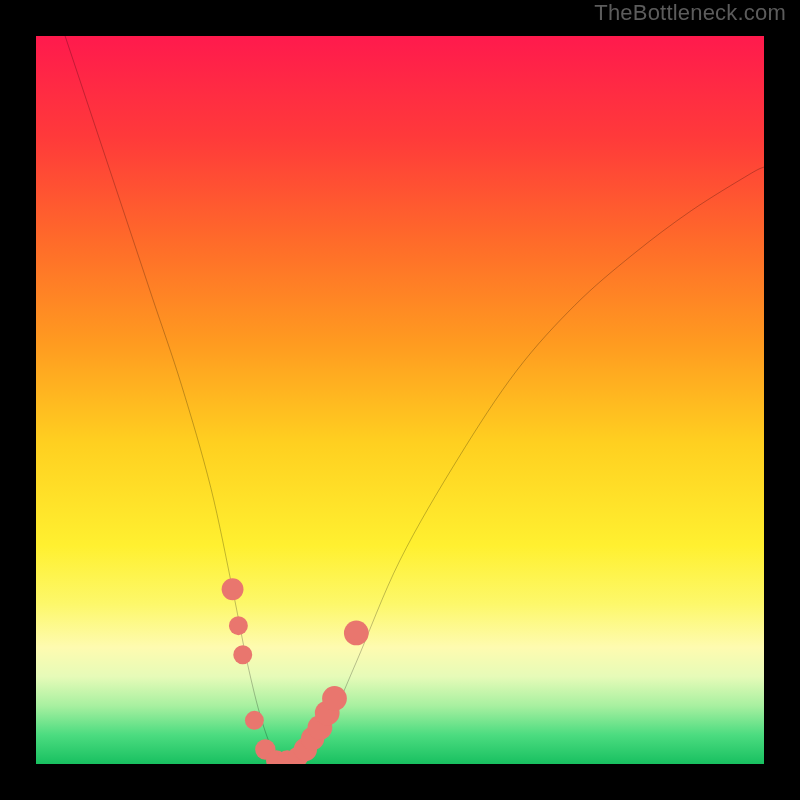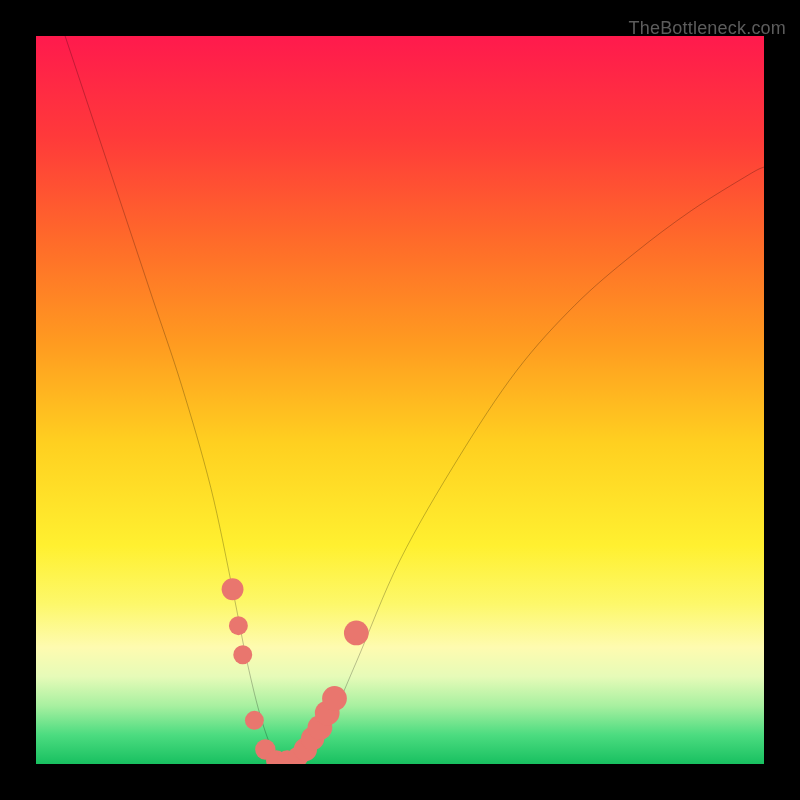--- a/index.html
+++ b/index.html
@@ -41,24 +41,24 @@
   }
 
   svg.curve {
     position: absolute;
     top: 0; left: 0;
     width: 100%; height: 100%;
   }
 
   .attribution {
     position: absolute;
-    top: 18px;
+    top: 0;
     right: 14px;
     color: #5c5c5c;
-    font-size: 18px;
+    font-size: 22px;
     letter-spacing: 0.2px;
     font-weight: 400;
     margin-left: 46px;
   }
 </style>
 </head>
 <body>
 
 <div class="frame">
   <div class="plot-area">

